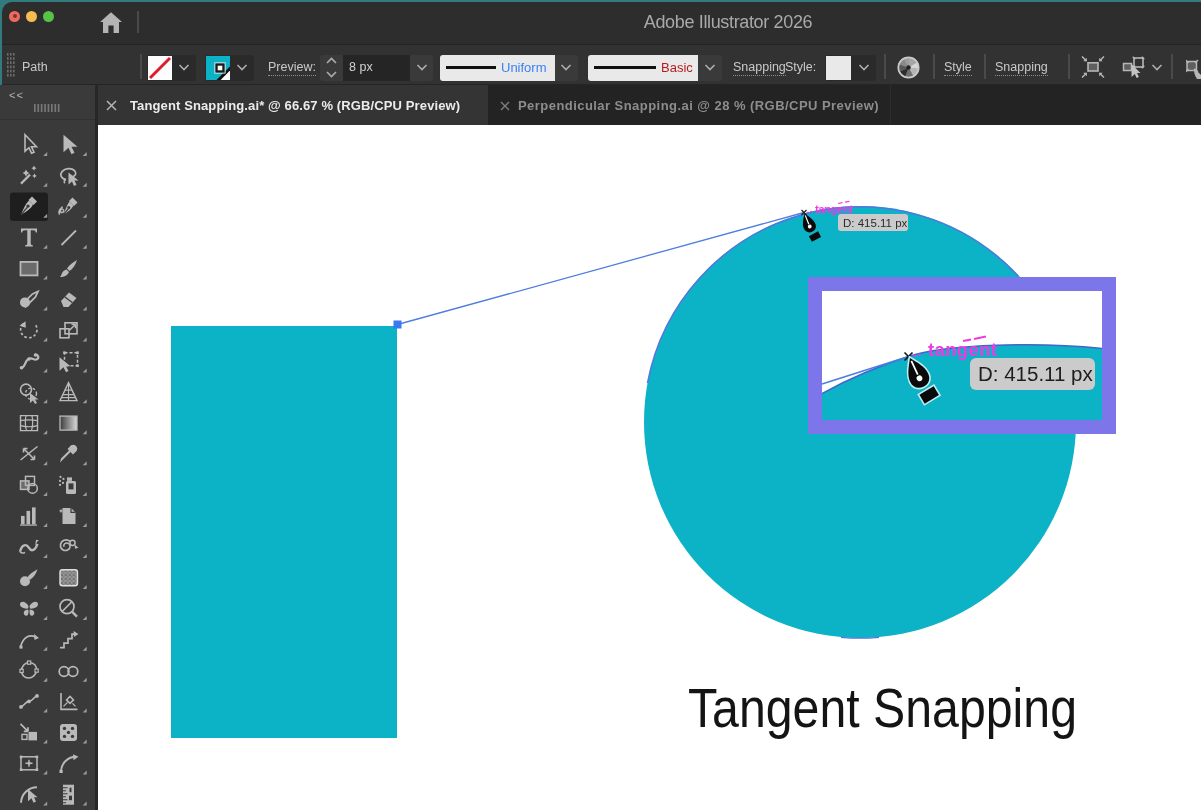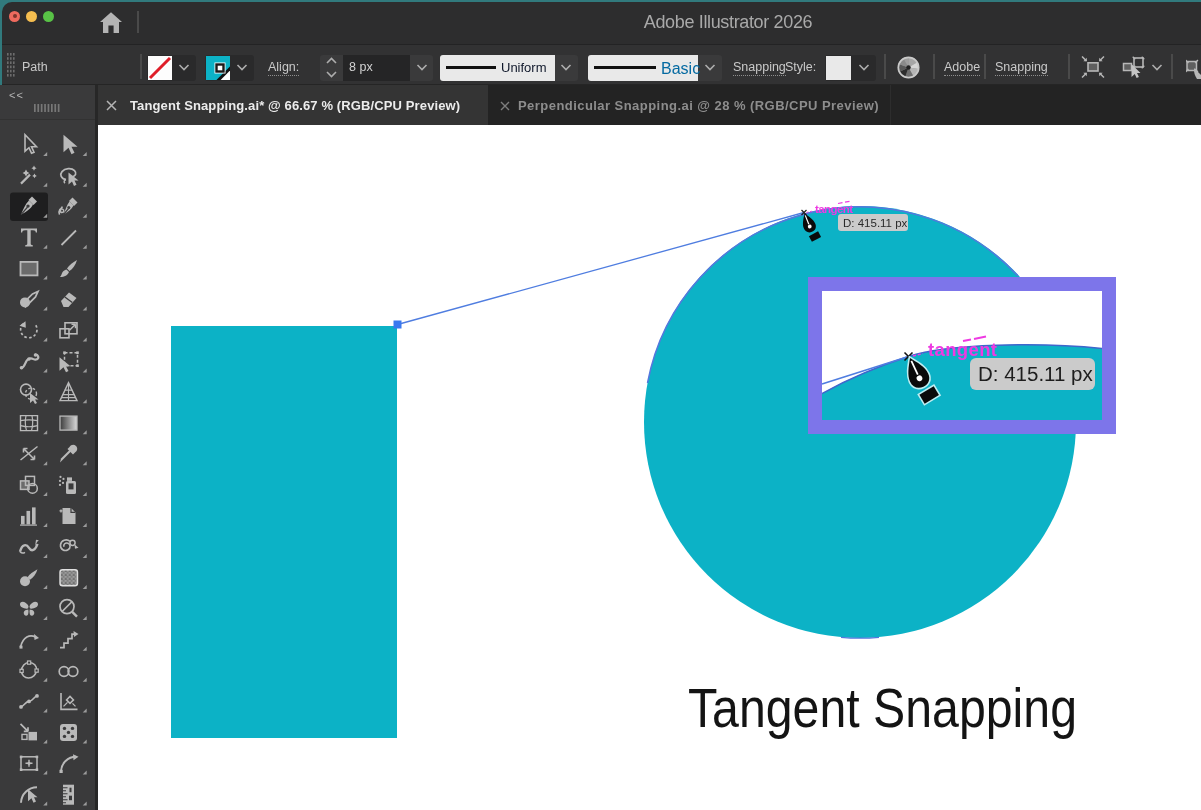--- a/index.html
+++ b/index.html
@@ -72,45 +72,45 @@
     <svg class="abs" style="left:205.5px;top:10.5px;" width="24" height="24" viewBox="0 0 24 24">
       <rect x="0" y="0" width="24" height="24" fill="#0cb2c6"></rect>
       <path d="M24 13 L24 24 L13 24 Z" fill="#ffffff"></path>
       <line x1="11.5" y1="25" x2="25" y2="11.5" stroke="#111" stroke-width="3"></line>
       <rect x="8.5" y="6.5" width="11" height="11" fill="#fff"></rect>
       <rect x="10.5" y="8.5" width="7" height="7" fill="none" stroke="#1a1a1a" stroke-width="2.4"></rect>
     </svg>
     <svg class="abs" style="left:236px;top:19px;" width="12" height="7">
       <path class="chev" d="M1.5 1 L6 5.5 L10.5 1"></path>
     </svg>
-    <div class="abs lbl dotted" style="left:268px;top:15px;">Align:</div>
+    <div class="abs lbl dotted" style="left:268px;top:15px;">Preview:</div>
 
     <div class="abs" style="left:320px;top:9.5px;width:113px;height:26px;background:#3a3a3b;border-radius:3px;"></div>
     <div class="abs" style="left:343px;top:9.5px;width:67px;height:26px;background:#252526;"></div>
     <svg class="abs" style="left:325px;top:12px;" width="13" height="21">
       <path class="chev" d="M2 6 L6.5 1.5 L11 6"></path>
       <path class="chev" d="M2 15 L6.5 19.5 L11 15"></path>
     </svg>
     <div class="abs" style="left:349px;top:15px;color:#d2d2d2;font-size:12.5px;">8 px</div>
     <svg class="abs" style="left:416px;top:19px;" width="12" height="7">
       <path class="chev" d="M1.5 1 L6 5.5 L10.5 1"></path>
     </svg>
 
     <div class="abs" style="left:440px;top:9.5px;width:138px;height:26px;background:#3a3a3b;border-radius:3px;"></div>
     <div class="abs" style="left:440px;top:9.5px;width:115px;height:26px;background:#e9e9e9;border-radius:3px 0 0 3px;"></div>
     <div class="abs" style="left:446px;top:21px;width:50px;height:2.5px;background:#111;"></div>
-    <div class="abs" style="left:501px;top:15px;color:#0f172a;font-size:13px;">Uniform</div>
+    <div class="abs" style="left:501px;top:15px;color:#3b82f6;font-size:13px;">Uniform</div>
     <svg class="abs" style="left:560px;top:19px;" width="12" height="7">
       <path class="chev" d="M1.5 1 L6 5.5 L10.5 1"></path>
     </svg>
 
     <div class="abs" style="left:588px;top:9.5px;width:134px;height:26px;background:#3a3a3b;border-radius:3px;"></div>
     <div class="abs" style="left:588px;top:9.5px;width:110px;height:26px;background:#e9e9e9;border-radius:3px 0 0 3px;"></div>
     <div class="abs" style="left:594px;top:21px;width:62px;height:2.5px;background:#111;"></div>
-    <div class="abs" style="left:661px;top:15px;color:#0369a1;font-size:16px;">Basic</div>
+    <div class="abs" style="left:661px;top:15px;color:#b91c1c;font-size:13px;">Basic</div>
     <svg class="abs" style="left:704px;top:19px;" width="12" height="7">
       <path class="chev" d="M1.5 1 L6 5.5 L10.5 1"></path>
     </svg>
     <div class="abs lbl dotted" style="left:733px;top:15px;">Snapping</div>
     <div class="abs lbl" style="left:785px;top:15px;">Style:</div>
 
     <div class="abs" style="left:825px;top:9.5px;width:51px;height:26px;background:#2a2a2b;border-radius:3px;"></div>
     <div class="abs" style="left:826px;top:10.5px;width:25px;height:24px;background:#e9e9e9;"></div>
     <svg class="abs" style="left:858px;top:19px;" width="12" height="7">
       <path class="chev" d="M1.5 1 L6 5.5 L10.5 1"></path>
@@ -126,21 +126,21 @@
         <path d="M11.5 11.5 L16.5 20.5 A10.5 10.5 0 0 1 8 21.4 Z" fill="#6e6e6e"></path>
         <path d="M11.5 11.5 L8 21.4 A10.5 10.5 0 0 1 2 16 Z" fill="#2e2e2e"></path>
         <path d="M11.5 11.5 L2 16 A10.5 10.5 0 0 1 1.6 8 Z" fill="#585858"></path>
         <path d="M11.5 11.5 L1.6 8 A10.5 10.5 0 0 1 6.5 2.2 Z" fill="#8a8a8a"></path>
         <path d="M11.5 11.5 L6.5 2.2 A10.5 10.5 0 0 1 11.5 1 Z" fill="#9e9e9e"></path>
       </g>
       <circle cx="11.5" cy="11.5" r="10.2" fill="none" stroke="#c9c9c9" stroke-width="1.7"></circle>
       <circle cx="11.5" cy="11.5" r="2.2" fill="#222"></circle>
     </svg>
     <div class="abs" style="left:933px;top:9px;width:1.5px;height:25px;background:#4a4a4a;"></div>
-    <div class="abs lbl dotted" style="left:944px;top:15px;">Adobe</div>
+    <div class="abs lbl dotted" style="left:944px;top:15px;">Style</div>
     <div class="abs" style="left:984px;top:9px;width:1.5px;height:25px;background:#4a4a4a;"></div>
     <div class="abs lbl dotted" style="left:995px;top:15px;">Snapping</div>
     <div class="abs" style="left:1068px;top:9px;width:1.5px;height:25px;background:#4a4a4a;"></div>
 
     <svg class="abs" style="left:1081px;top:11px;" width="24" height="22" viewBox="0 0 24 22">
       <rect x="7" y="6.8" width="10" height="8.2" fill="#5f5f5f" stroke="#b7b7b7" stroke-width="1.6"></rect>
       <g stroke="#b7b7b7" stroke-width="1.5" fill="#b7b7b7">
         <path d="M1 0.5 L5.5 5"></path>
         <path d="M5.8 5.3 L5.8 1.8 L2.3 5.3 Z" stroke="none"></path>
         <path d="M23 0.5 L18.5 5"></path>

